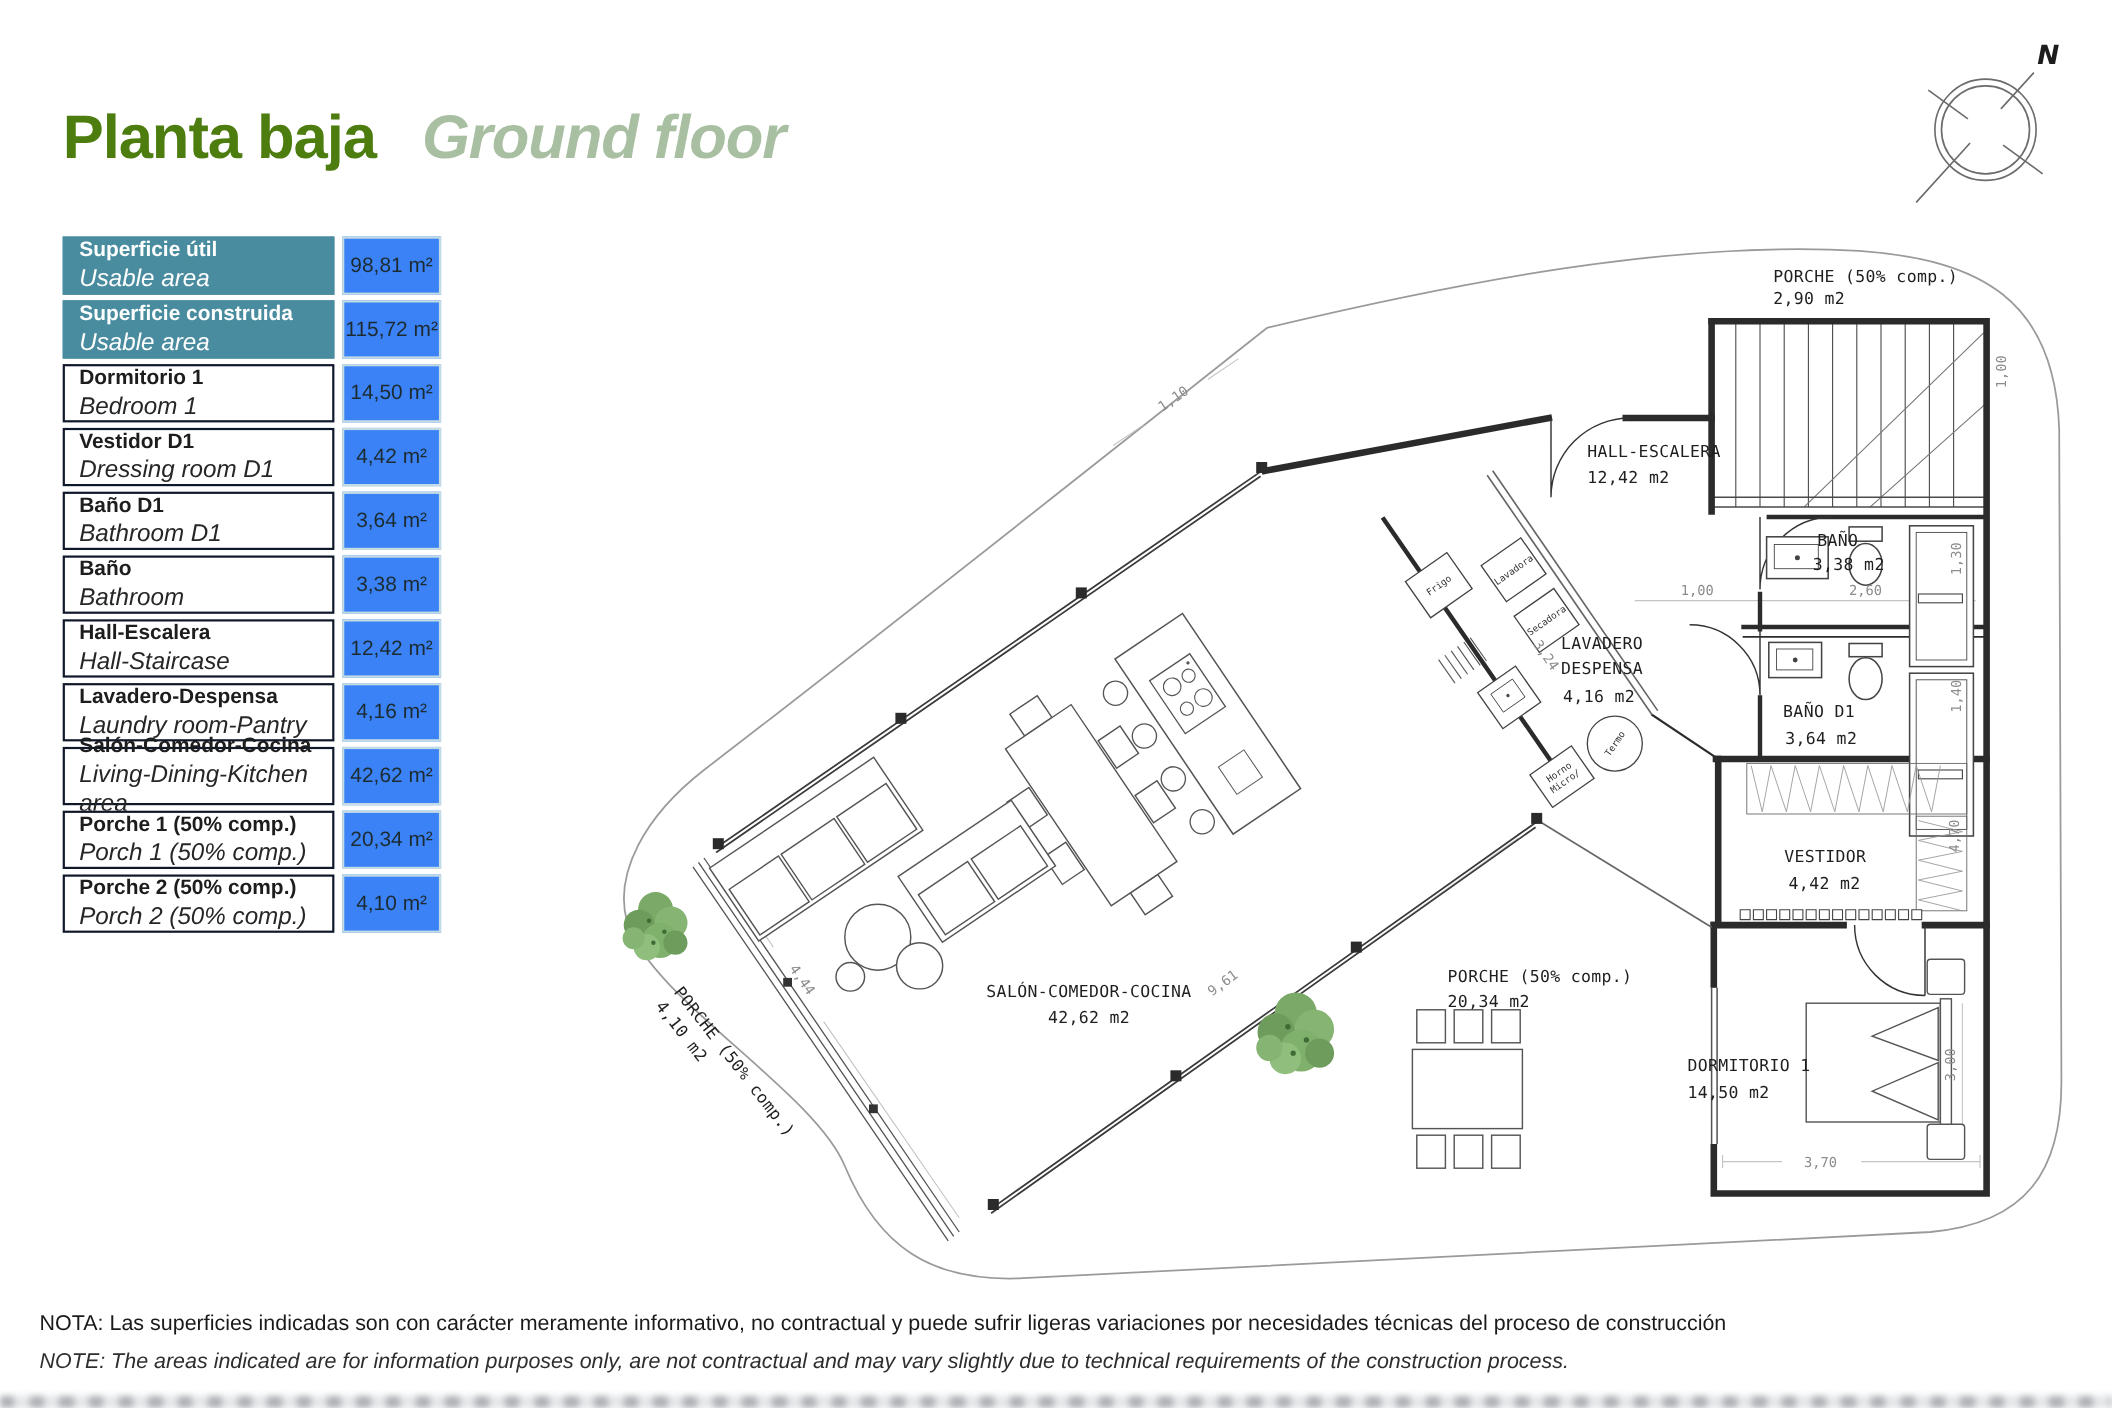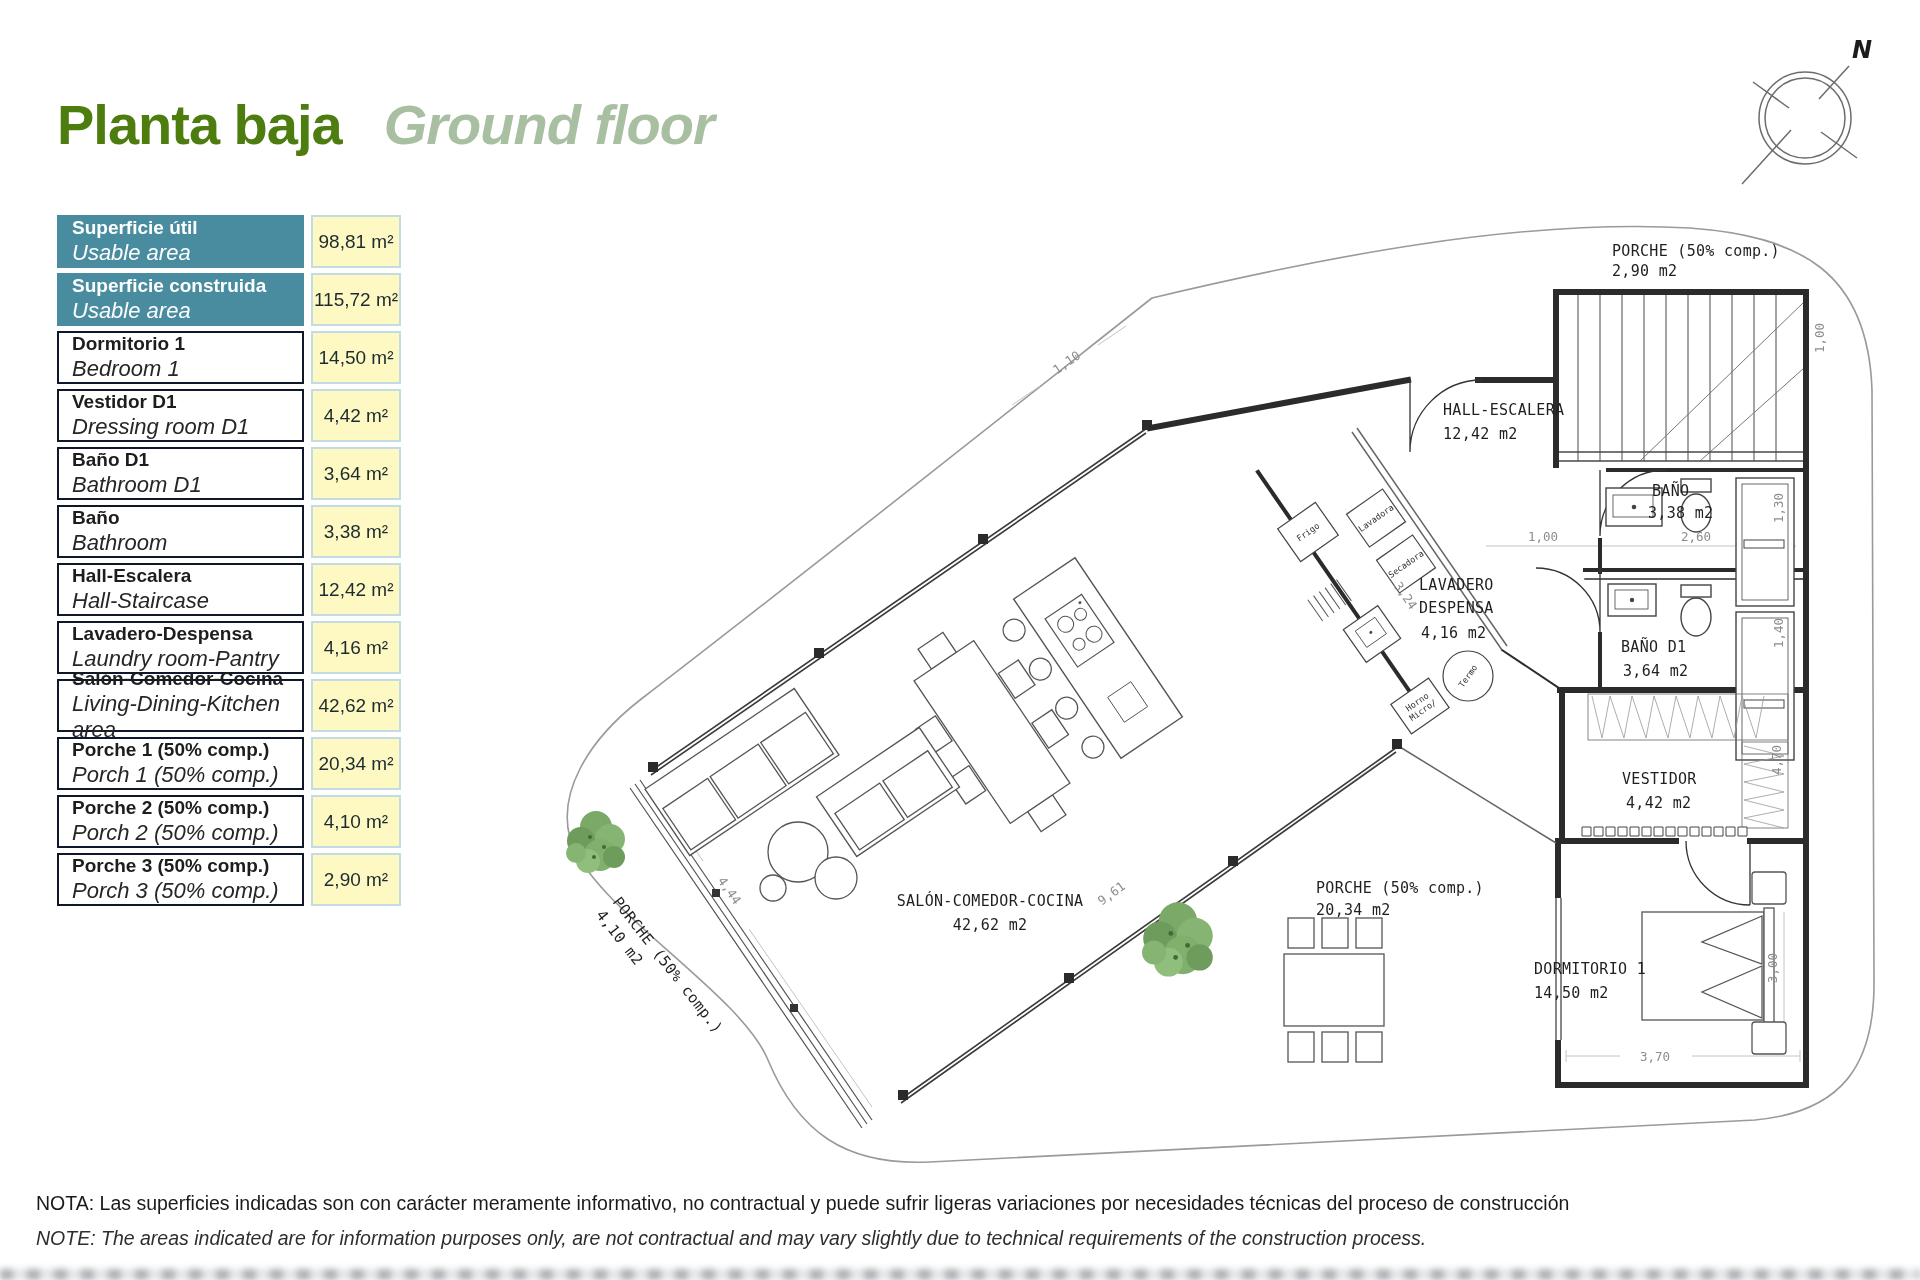--- a/index.html
+++ b/index.html
@@ -8,21 +8,21 @@
   
   .title{position:absolute;left:57px;top:92px;display:flex;gap:42px;align-items:baseline;}
   .t-es{font-size:56px;font-weight:700;color:#4d7c0f;letter-spacing:-1px;}
   .t-en{font-size:56px;font-style:italic;font-weight:600;color:#a9bfa1;letter-spacing:-1px;}
   
   .areas{position:absolute;left:57px;top:215px;width:344px;display:flex;flex-direction:column;gap:5px;}
   .row{display:flex;gap:7px;height:53px;}
   .cell{box-sizing:border-box;}
   .cell.label{flex:1;background:#fff;border:2px solid #0f172a;padding-left:13px;
               display:flex;flex-direction:column;justify-content:center;}
-  .cell.value{width:90px;background:#fef9c3;border:2px solid #c3dce4;
+  .cell.value{width:90px;background:#3b82f6;border:2px solid #c3dce4;
               display:flex;align-items:center;justify-content:center;
               font-size:19px;color:#1c2b30;}
   .row.hdr .cell.label{background:#4a8c9f;border-color:#4a8c9f;}
   .row.hdr .l1,.row.hdr .l2{color:#fdfefe;}
   .l1{font-weight:bold;font-size:19px;color:#1d1d1d;line-height:1.18;}
   .l2{font-style:italic;font-size:22px;color:#262626;line-height:1.18;}
   
   .note-es{position:absolute;left:36px;top:1192px;width:1870px;font-size:19.5px;font-weight:400;color:#1a1a1a;}
   .note-en{position:absolute;left:36px;top:1227px;width:1870px;font-size:19.5px;font-style:italic;color:#2e2e2e;}
   .bottom-strip{position:absolute;left:0;right:0;bottom:0;height:11px;opacity:.55;filter:blur(3px);
@@ -115,27 +115,20 @@
       </div>
       <div class="cell value">20,34 m²</div>
     </div>
     <div class="row">
       <div class="cell label">
         <div class="l1">Porche 2 (50% comp.)</div>
         <div class="l2">Porch 2 (50% comp.)</div>
       </div>
       <div class="cell value">4,10 m²</div>
     </div>
-    <div class="row">
-      <div class="cell label">
-        <div class="l1">Porche 3 (50% comp.)</div>
-        <div class="l2">Porch 3 (50% comp.)</div>
-      </div>
-      <div class="cell value">2,90 m²</div>
-    </div>
   </div>
 
   <svg id="plan" width="1920" height="1280" viewBox="0 0 1920 1280">
 
     <path d="M1152,298 C1320,258 1520,218 1690,228 C1800,236 1868,272 1872,390 L1874,980
          C1875,1065 1842,1112 1755,1120 L930,1162 C845,1166 798,1132 768,1060
          C740,992 590,906 570,838 C558,794 586,742 640,700 C790,585 975,438 1152,298 Z" fill="none" stroke="#9a9a9a" stroke-width="1.6"></path>
 
     <g stroke="#c4c4c4" stroke-width="1" fill="none">
       <path d="M1486,546 H1796"></path>

